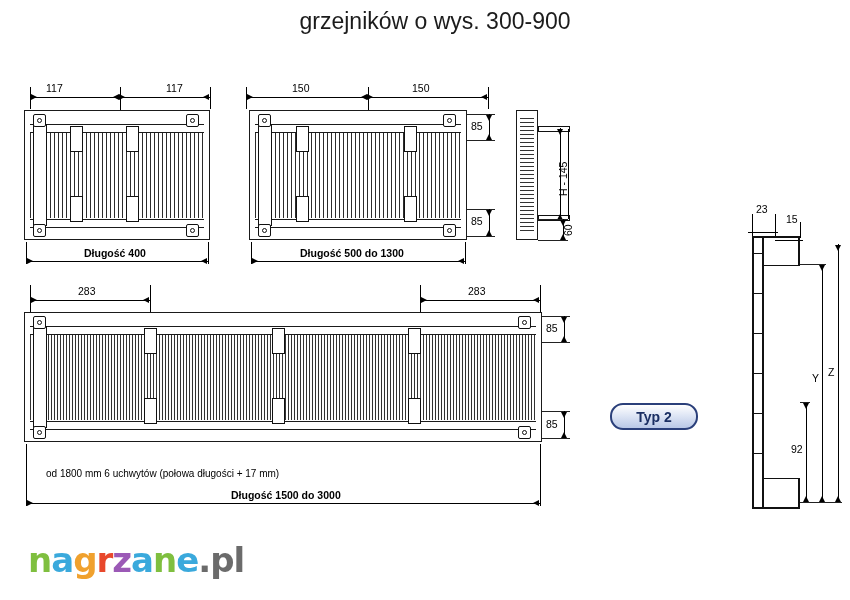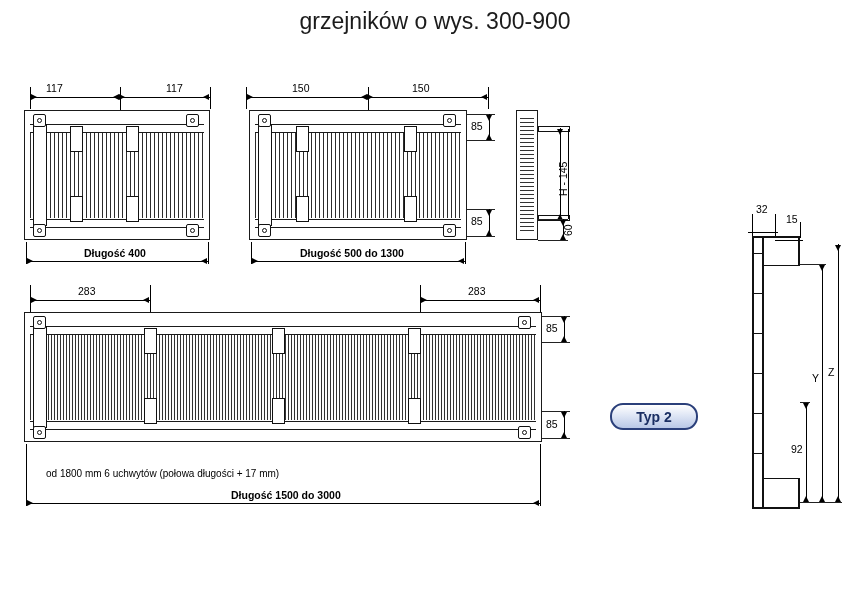--- a/index.html
+++ b/index.html
@@ -357,21 +357,21 @@
     <span>Typ 2</span>
   </div>
 
   <div>
 
     <div class="abs vline" style="left:752px; top:214px; height:22px;"></div>
     <div class="abs vline" style="left:775px; top:214px; height:22px;"></div>
     <div class="abs vline" style="left:800px; top:222px; height:16px;"></div>
     <div class="abs hline" style="left:748px; top:232px; width:30px;"></div>
     <div class="abs hline" style="left:775px; top:240px; width:28px;"></div>
-    <div class="dim-text" style="left:756px; top:203px;">32</div>
+    <div class="dim-text" style="left:756px; top:203px;">23</div>
     <div class="dim-text" style="left:786px; top:213px;">15</div>
 
     <div class="abs vline" style="left:752px; top:236px; height:272px; background:#111; width:1.6px;"></div>
     <div class="abs vline" style="left:762px; top:236px; height:272px; background:#111; width:1.6px;"></div>
     <div class="abs hline" style="left:752px; top:236px; width:48px; background:#111; height:1.6px;"></div>
     <div class="abs hline" style="left:752px; top:507px; width:48px; background:#111; height:1.6px;"></div>
     <div class="abs vline" style="left:798px; top:236px; height:30px; background:#111; width:1.6px;"></div>
     <div class="abs vline" style="left:798px; top:478px; height:30px; background:#111; width:1.6px;"></div>
     <div class="abs hline" style="left:762px; top:265px; width:37px; background:#111; height:1.4px;"></div>
     <div class="abs hline" style="left:762px; top:478px; width:37px; background:#111; height:1.4px;"></div>
@@ -396,14 +396,17 @@
     <div class="arrow-d" style="left:803px; top:403px;"></div>
     <div class="arrow-u" style="left:803px; top:496px;"></div>
     <div class="dim-text" style="left:791px; top:443px;">92</div>
 
     <div class="abs hline-thin" style="left:800px; top:502px; width:42px;"></div>
     <div class="abs hline-thin" style="left:800px; top:264px; width:26px;"></div>
     <div class="abs hline-thin" style="left:800px; top:402px; width:10px;"></div>
   </div>
 
   <div class="logo-bar"></div>
+  <div class="logo">
+    <span class="c1">n</span><span class="c2">a</span><span class="c3">g</span><span class="c4">r</span><span class="c5">z</span><span class="c6">a</span><span class="c7">n</span><span class="c2">e</span><span class="dotpl">.pl</span>
+  </div>
 
 </div>
 
 </body></html>

